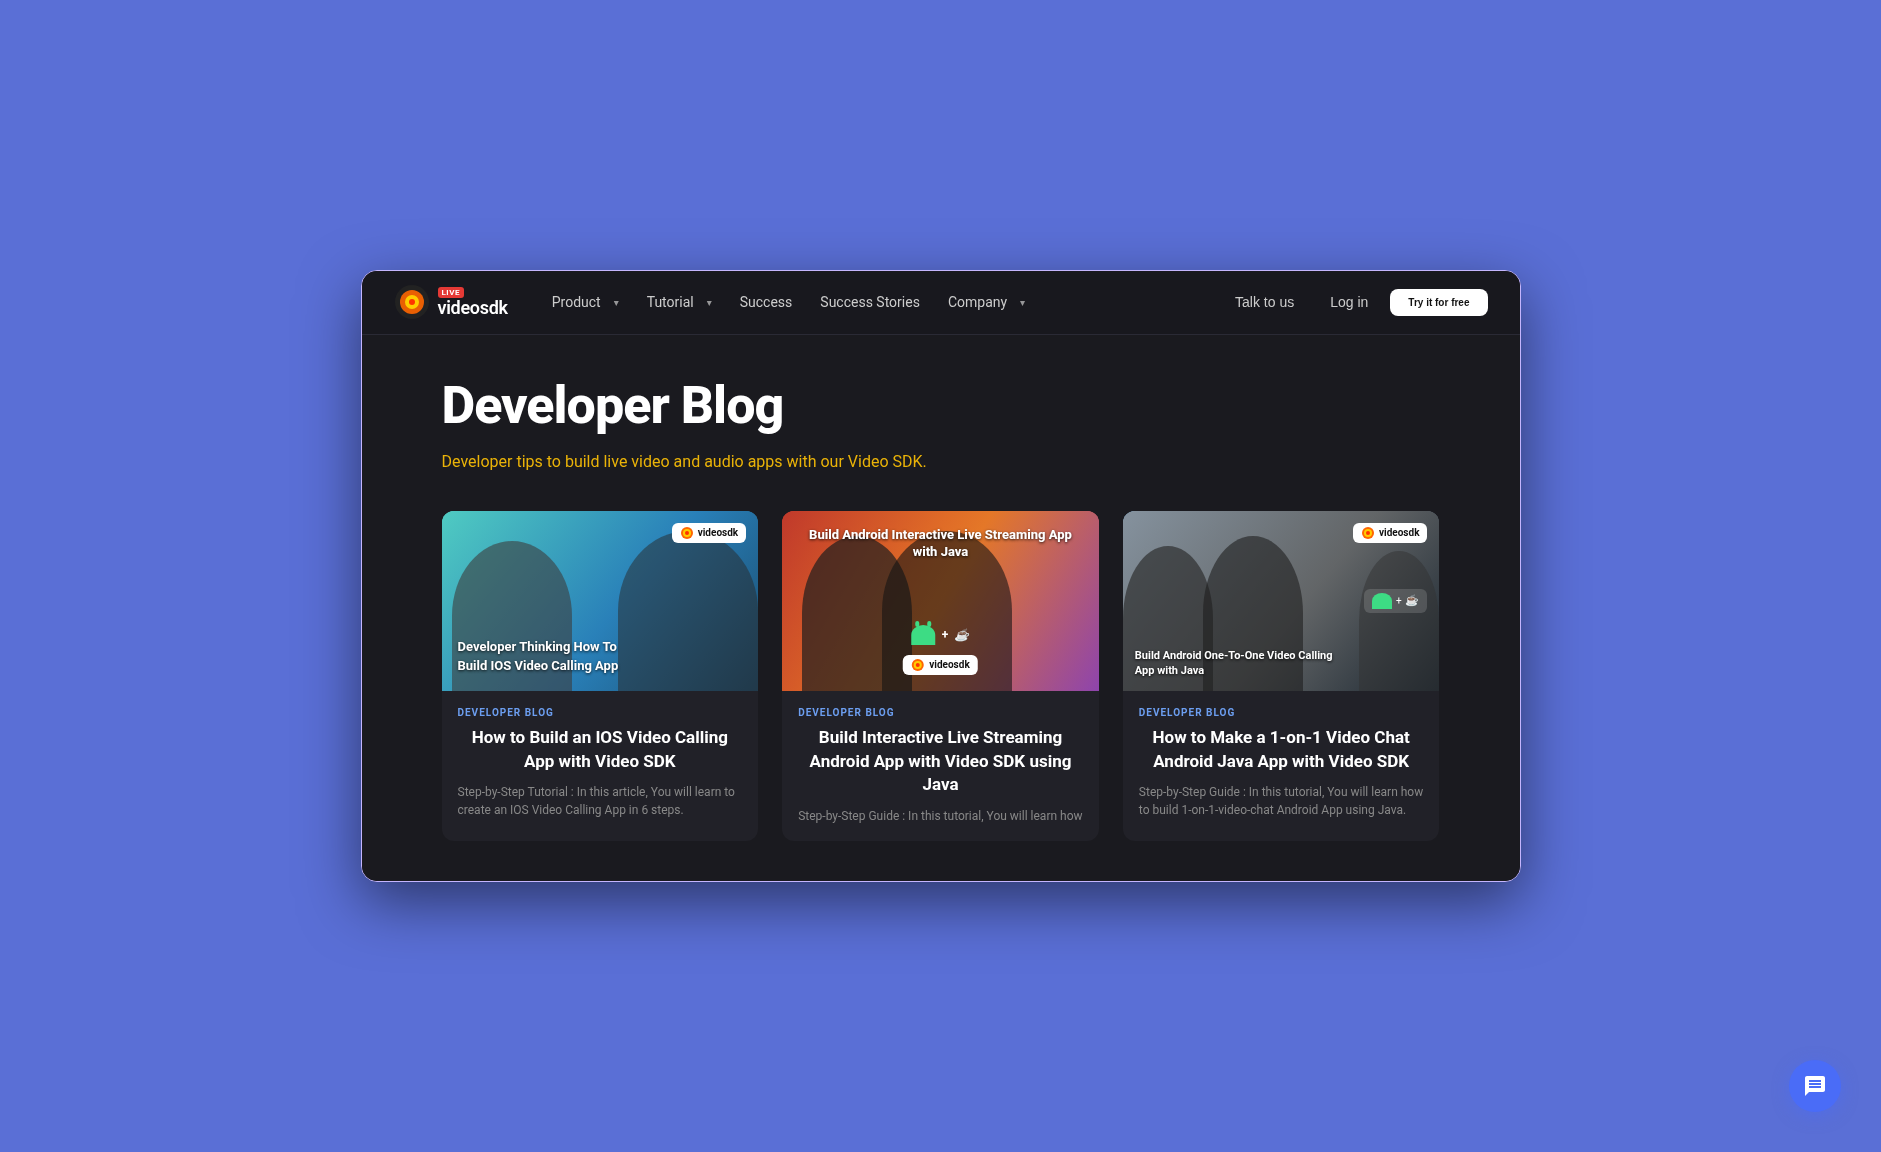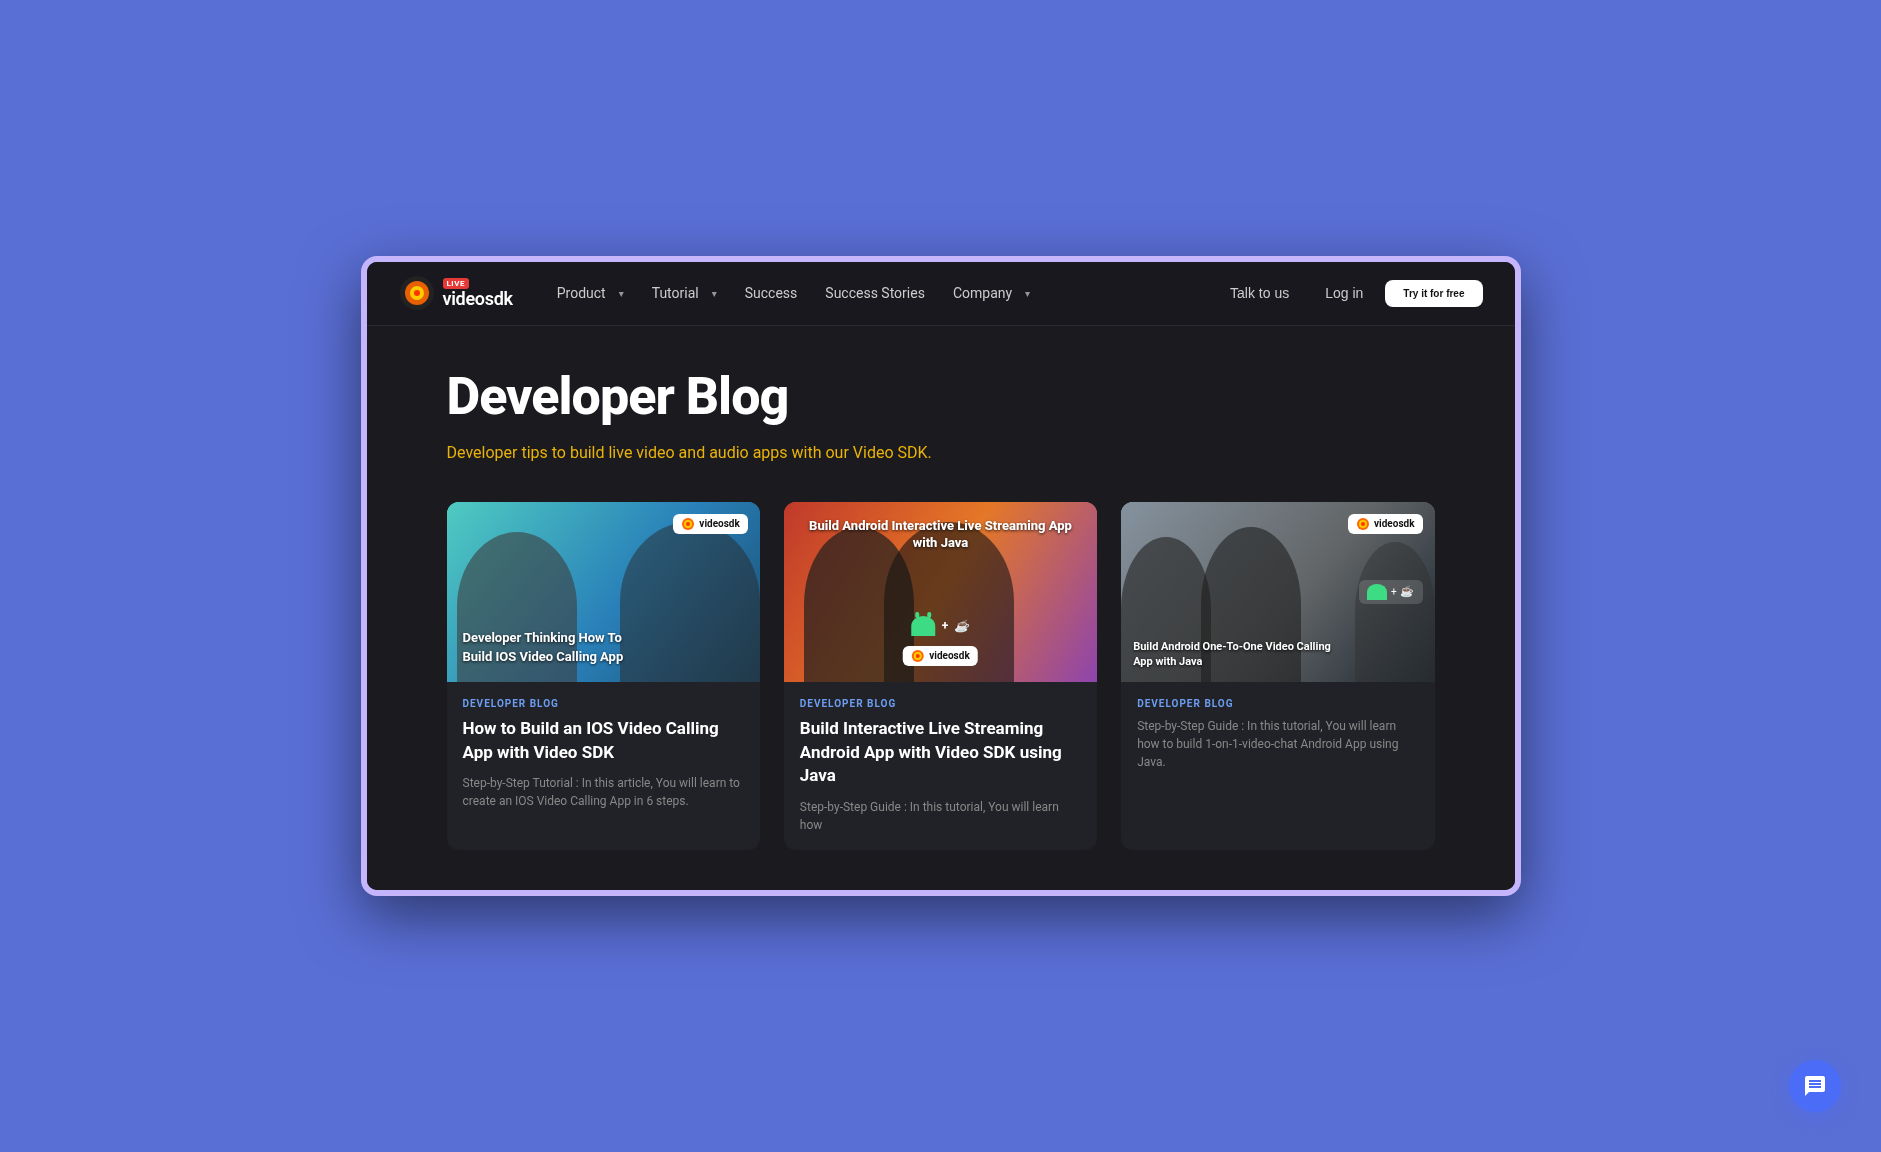--- a/index.html
+++ b/index.html
@@ -12,21 +12,21 @@
       min-height: 100vh;
       font-family: -apple-system, BlinkMacSystemFont, 'Segoe UI', Roboto, sans-serif;
     }
 
     .browser-frame {
       width: 1160px;
       background: #1a1a1f;
       border-radius: 16px;
       overflow: hidden;
       box-shadow: 0 20px 60px rgba(0,0,0,0.5);
-      border: 6px solid #c4b5fd;
+      border: 1px solid #c4b5fd;
     }
 
     
     .navbar {
       background: #18181e;
       display: flex;
       align-items: center;
       padding: 0 32px;
       height: 64px;
       border-bottom: 1px solid #2a2a35;
@@ -304,20 +304,21 @@
       text-transform: uppercase;
       margin-bottom: 8px;
     }
 
     .card-title {
       color: #fff;
       font-size: 17px;
       font-weight: 700;
       line-height: 1.4;
       margin-bottom: 10px;
+      text-align: center;
     }
 
     .card-desc {
       color: #888;
       font-size: 12px;
       line-height: 1.5;
     }
 
     
     .chat-btn {
@@ -469,20 +470,21 @@
 
           <div style="position:absolute;right:12px;top:50%;transform:translateY(-50%);display:flex;align-items:center;gap:4px;background:rgba(255,255,255,0.15);padding:4px 8px;border-radius:6px;">
             <div style="background:#3ddc84;width:20px;height:16px;border-radius:50% 50% 0 0;"></div>
             <span style="color:#fff;font-size:10px;">+</span>
             <span style="color:#e74c3c;font-size:11px;font-weight:900;">☕</span>
           </div>
           <div class="thumb-bottom-text">Build Android One-To-One Video Calling App with Java</div>
         </div>
         <div class="card-body">
           <div class="card-category">DEVELOPER BLOG</div>
+          <div class="card-title">How to Make a 1-on-1 Video Chat Android Java App with Video SDK</div>
           <div class="card-desc">Step-by-Step Guide : In this tutorial, You will learn how to build 1-on-1-video-chat Android App using Java.</div>
         </div>
       </div>
 
     </div>
   </div>
 
 </div>
 
 <div class="chat-btn">

